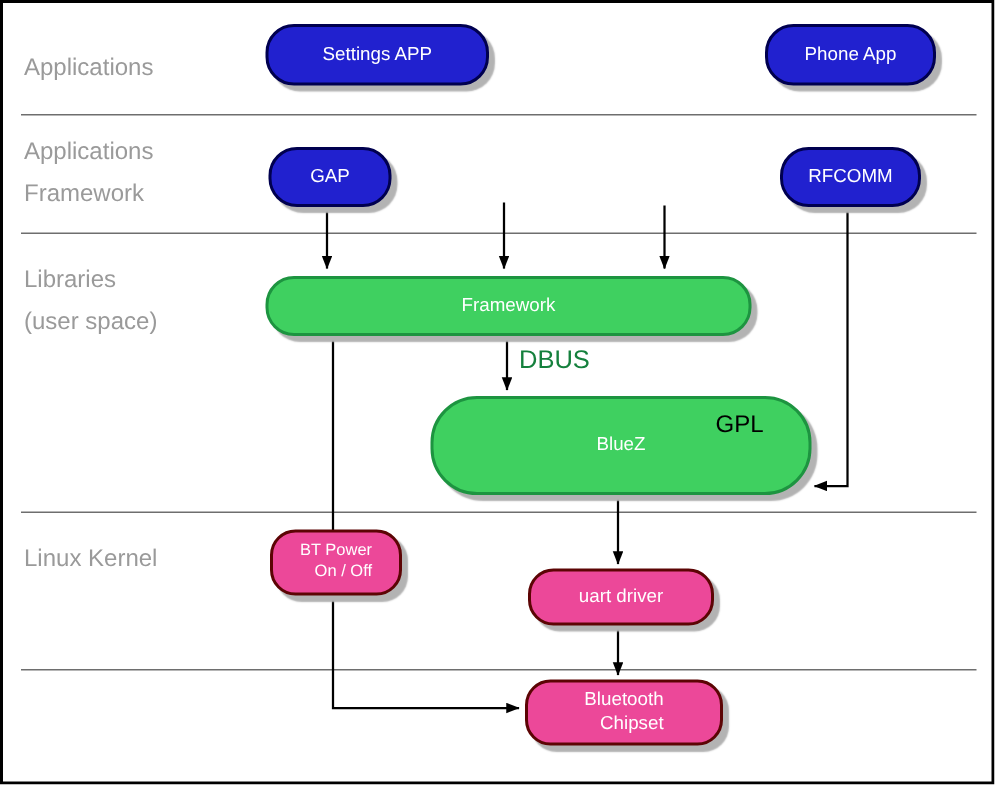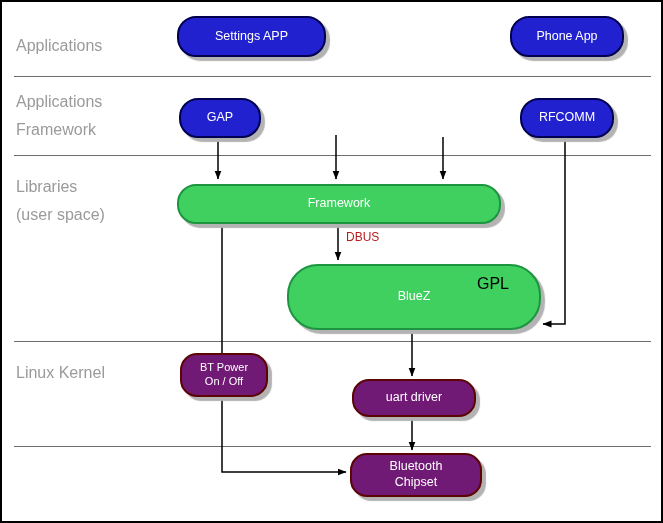--- a/index.html
+++ b/index.html
@@ -19,24 +19,24 @@
     white-space: pre-line; z-index: 2;
   }
   .node {
     position: absolute; display: flex; align-items: center; justify-content: center;
     color: #fff; text-align: center; white-space: pre-line;
     box-shadow: 4px 4px 1px #b3b3b3; z-index: 3;
     font-size: 12.5px; line-height: 1.25;
   }
   .blue  { background: #2121cf; border: 2px solid #00004f; border-radius: 19px; }
   .green { background: #3fd060; border: 2px solid #1d9440; border-radius: 19px; }
-  .red   { background: #701a75; border: 2px solid #5c0404; border-radius: 17px; }
+  .red   { background: #ec4899; border: 2px solid #5c0404; border-radius: 17px; text-align: right; }
   .bluez { border-radius: 31px; }
   .small { font-size: 11px; }
-  .annotation { position: absolute; color: #b91c1c; font-size: 12px; z-index: 4; }
+  .annotation { position: absolute; color: #15803d; font-size: 17px; z-index: 4; }
   .gpl { position: absolute; top: 8px; right: 30px; color: #000; font-size: 16px; }
 </style>
 </head>
 <body>
 
 <div class="stage">
 
   <svg class="connectors" width="659" height="519" viewBox="0 0 659 519">
     <defs>
       <marker id="arr" markerWidth="10" markerHeight="8" refX="8.5" refY="3.5" orient="auto" markerUnits="userSpaceOnUse">

